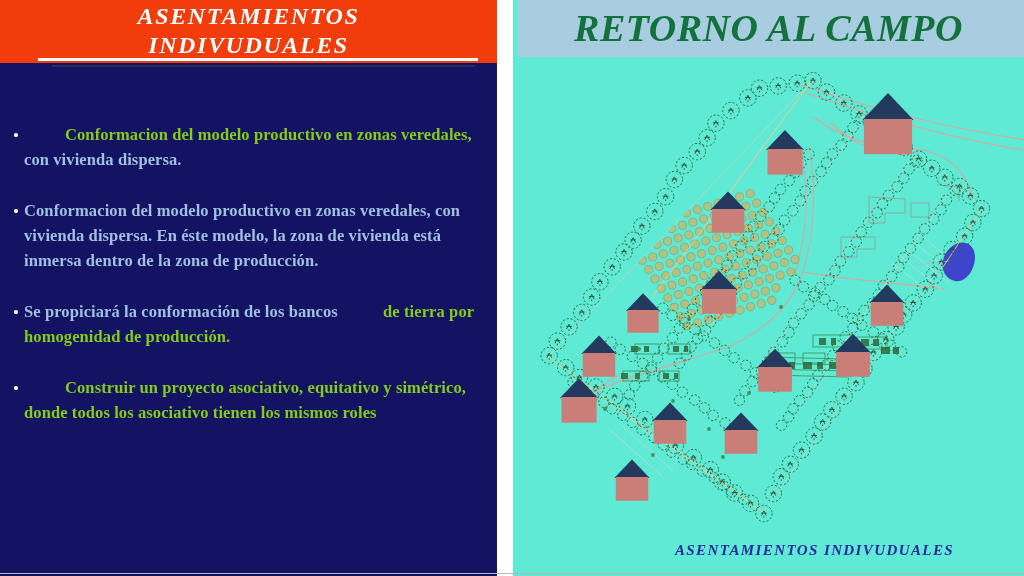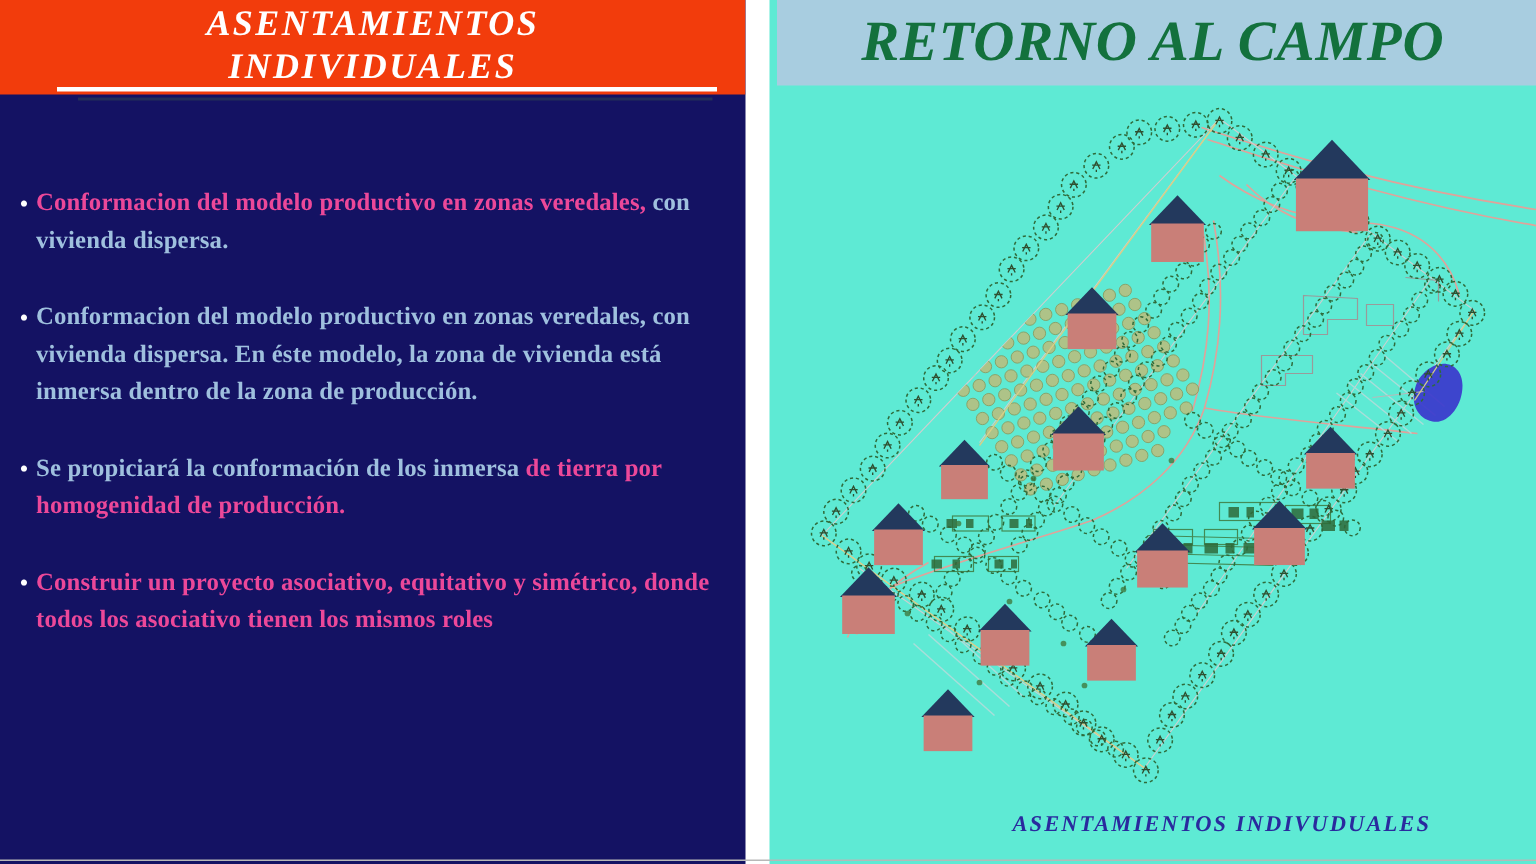--- a/index.html
+++ b/index.html
@@ -55,21 +55,21 @@
     width:16px;text-align:center;
     margin-top:1px;
   }
   .bullet-text{
     flex:1 1 auto;
     font-family:"Liberation Serif", serif;
     font-weight:bold;
     font-size:16.5px;line-height:25px;
     letter-spacing:.1px;
   }
-  .seg-white{color:#ec4899;}
+  .seg-white{color:#84cc16;margin-left:41px;}
   .seg-blue{color:#9fc0de;}
 
   
   .right-panel{
     position:absolute;left:513px;top:0;width:545px;height:576px;
     background:#5eead4;
   }
   .right-header{
     position:absolute;left:5px;top:0px;width:511px;height:57px;
     background:#a8cde0;
@@ -106,38 +106,38 @@
 </head>
 <body>
 
 <div class="slide">
 
   <div class="left-panel">
 
     <div class="left-header">
       <div class="left-header-title">
         <div>ASENTAMIENTOS</div>
-        <div>INDIVIDUALES</div>
+        <div>INDIVUDUALES</div>
       </div>
     </div>
     <div class="header-underline"></div>
     <div class="header-underline-2"></div>
 
     <div class="bullets" id="bullet-list">
         <div class="bullet-item">
           <div class="bullet-dot">•</div>
           <div class="bullet-text"><span class="seg-white">Conformacion del modelo productivo en zonas veredales, </span><span class="seg-blue">con vivienda dispersa.</span></div>
         </div>
         <div class="bullet-item">
           <div class="bullet-dot">•</div>
           <div class="bullet-text"><span class="seg-blue">Conformacion del modelo productivo en zonas veredales, con vivienda dispersa. En éste modelo, la zona de vivienda está inmersa dentro de la zona de producción.</span></div>
         </div>
         <div class="bullet-item">
           <div class="bullet-dot">•</div>
-          <div class="bullet-text"><span class="seg-blue">Se propiciará la conformación de los inmersa </span><span class="seg-white">de tierra por homogenidad de producción.</span></div>
+          <div class="bullet-text"><span class="seg-blue">Se propiciará la conformación de los bancos </span><span class="seg-white">de tierra por homogenidad de producción.</span></div>
         </div>
         <div class="bullet-item">
           <div class="bullet-dot">•</div>
           <div class="bullet-text"><span class="seg-white">Construir un proyecto asociativo, equitativo y simétrico, donde todos los asociativo tienen los mismos roles</span></div>
         </div>
       </div>
   </div>
 
   <div class="right-panel">
 

